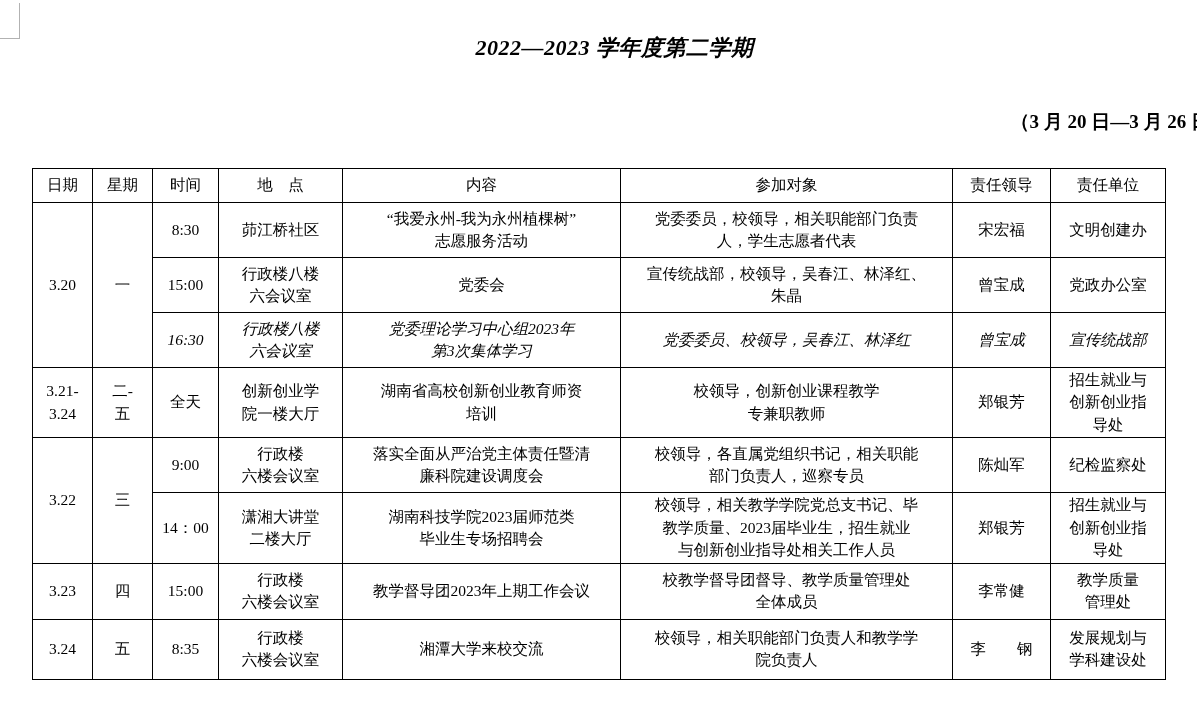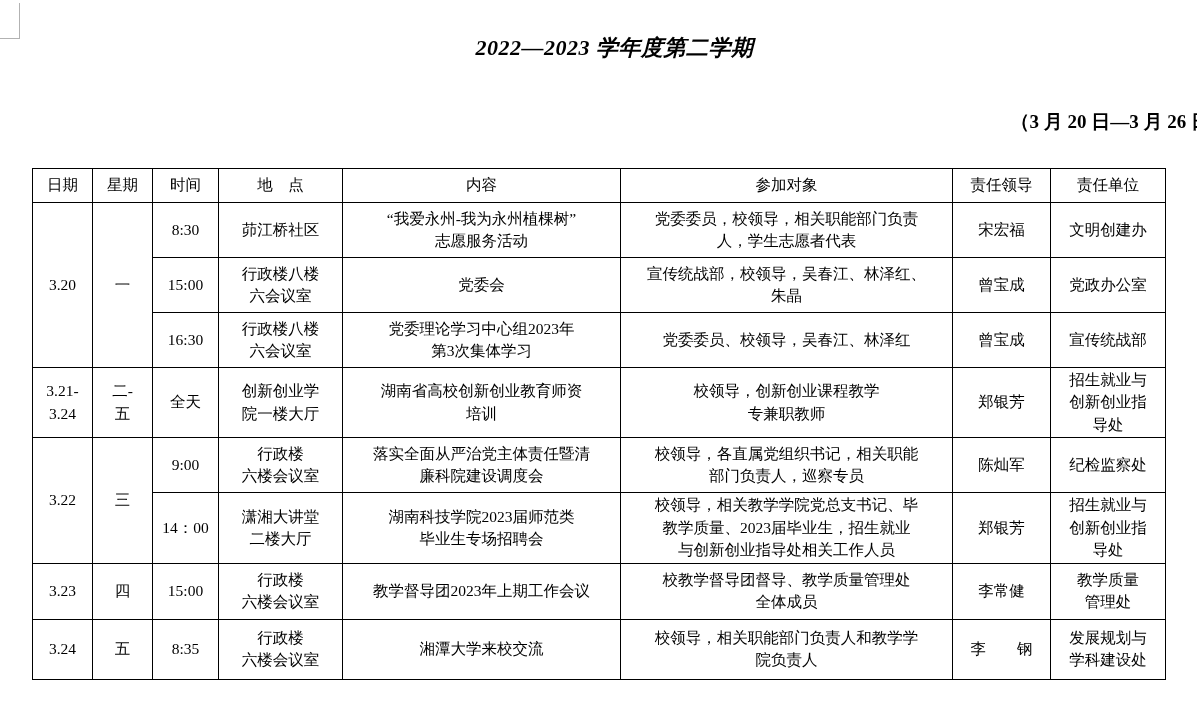--- a/index.html
+++ b/index.html
@@ -46,21 +46,21 @@
     text-align:center; vertical-align:middle;
     font-size:15.5px; font-weight:normal;
     line-height:1.45;
     white-space:pre-line;
     padding:1px 2px;
     overflow:hidden;
   }
   .schedule thead tr { height:34px; }
   .schedule tbody tr:nth-child(1) { height:55px; }
   .schedule tbody tr:nth-child(2) { height:55px; }
-  .schedule tbody tr:nth-child(3) { height:55px; }
+  .schedule tbody tr:nth-child(3) { height:55px;font-style:italic; }
   .schedule tbody tr:nth-child(4) { height:67px; }
   .schedule tbody tr:nth-child(5) { height:55px; }
   .schedule tbody tr:nth-child(6) { height:70px; }
   .schedule tbody tr:nth-child(7) { height:56px; }
   .schedule tbody tr:nth-child(8) { height:60px; }
 </style>
 </head>
 <body>
 
 <div class="page">

